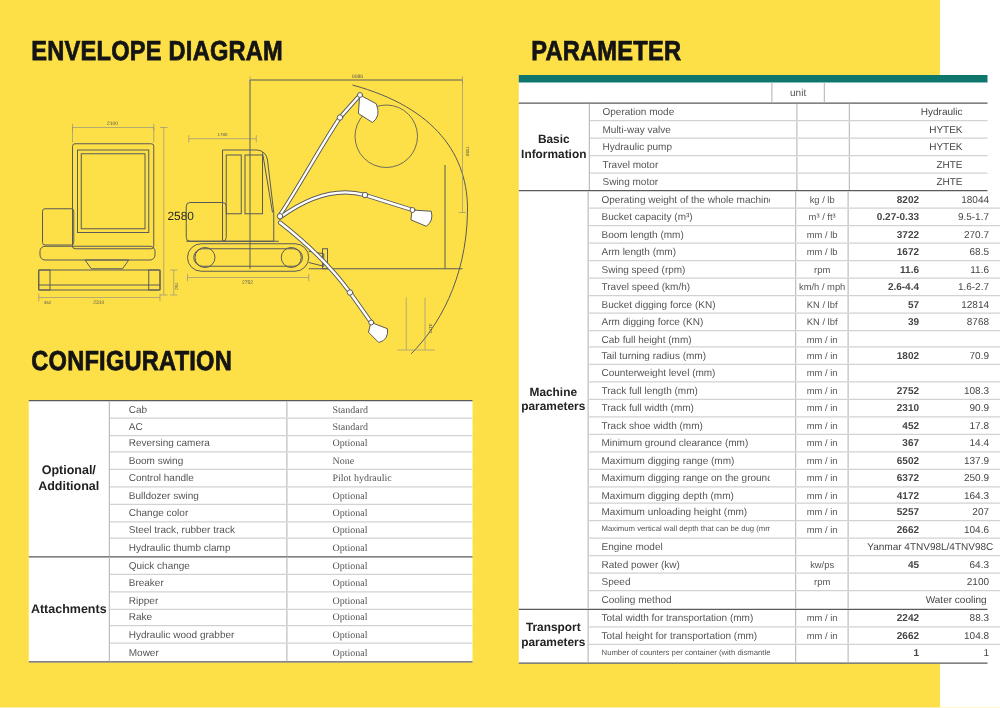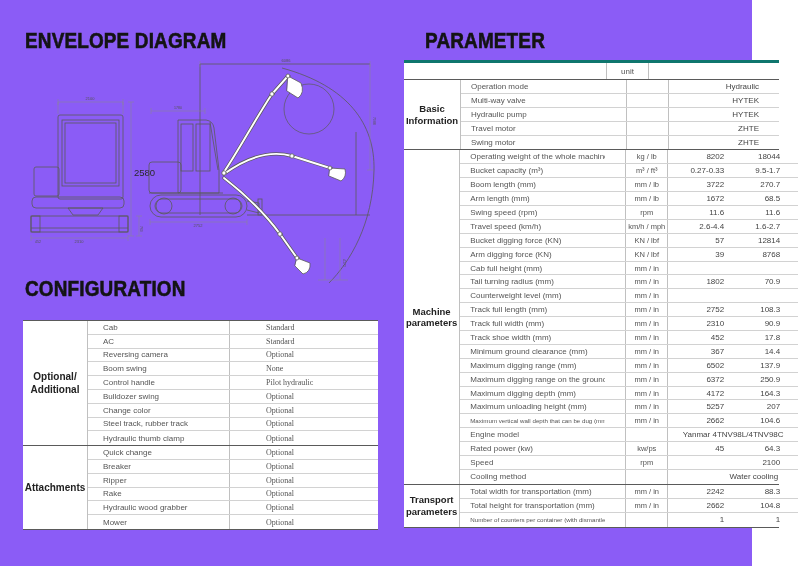--- a/index.html
+++ b/index.html
@@ -1,44 +1,44 @@
 <!DOCTYPE html>
 <html><head>
 <meta charset="utf-8">
 <style>
   * { box-sizing: border-box; margin: 0; padding: 0; }
   html,body { width: 800px; height: 566px; background: #ffffff; overflow: hidden;
               font-family: "Liberation Sans", sans-serif; }
-  .page { position: relative; width: 752px; height: 566px; background: #8b5cf6; }
+  .page { position: relative; width: 752px; height: 566px; background: #fde047; }
 
   .section-title { position: absolute; font-weight: 700; font-size: 22px; color: #141414;
                    letter-spacing: 0.2px; transform: scaleX(0.86); transform-origin: left center;
                    -webkit-text-stroke: 0.6px #141414; white-space: nowrap; }
 
   
-  .param-table { position: absolute; left: 404px; top: 60px; width: 375px;
-                 border-top: 3px solid #0f766e; background: #fff; }
+  .param-table { position: absolute; left: 415px; top: 60px; width: 375px;
+                 border-top: 6px solid #0f766e; background: #fff; }
   .p-header { display: flex; height: 17px; border-bottom: 1px solid #5a5a5a; }
   .p-hspacer { width: 202px; }
   .p-hunit  { width: 43px; border-left: 1px solid #c0c0c0; border-right: 1px solid #c0c0c0;
               display: flex; align-items: center; justify-content: center;
               font-size: 8px; color: #555; }
   .p-hval { flex: 1; }
   .p-section { display: flex; border-bottom: 1px solid #5a5a5a; }
   .p-group-label { width: 57px; display: flex; align-items: center; justify-content: center;
                    text-align: center; font-weight: 700; font-size: 9.5px; color: #222;
                    line-height: 1.2; border-right: 1px solid #c0c0c0; padding: 0 2px; }
   .p-rows { flex: 1; display: flex; flex-direction: column; }
   .p-row { display: flex; height: 13.9px; border-bottom: 1px solid #d2d2d2; align-items: stretch; }
   .p-row:last-child { border-bottom: none; }
   .p-cell { display: flex; align-items: center; overflow: hidden; white-space: nowrap; }
   .p-label { width: 145px; padding-left: 10px; font-size: 8px; color: #555; }
   .p-unit  { width: 43px; justify-content: center; font-size: 7.5px; color: #555;
              border-left: 1px solid #c0c0c0; border-right: 1px solid #c0c0c0; margin-left: 20px; }
-  .p-v1 { width: 65px; justify-content: flex-end; padding-right: 9px;  font-size: 8px; color: #454545; }
+  .p-v1 { width: 65px; justify-content: flex-end; padding-right: 9px;  font-size: 8px; color: #454545; font-weight: bold; }
   .p-v2 { width: 65px; justify-content: flex-end; padding-right: 18px; font-size: 8px; color: #454545; }
   .p-span { flex: 1; justify-content: flex-end; padding-right: 20px; font-size: 8px; color: #454545; }
   .p-span.p-center { justify-content: center; padding-right: 0; }
   .p-row.p-small .p-label { font-size: 6.2px; }
 
   
   .config-table { position: absolute; left: 23px; top: 320px; width: 355px;
                   border-top: 1px solid #5a5a5a; background: #fff; }
   .c-section { display: flex; border-bottom: 1px solid #5a5a5a; }
   .c-group-label { width: 65px; display: flex; align-items: center; justify-content: center;

